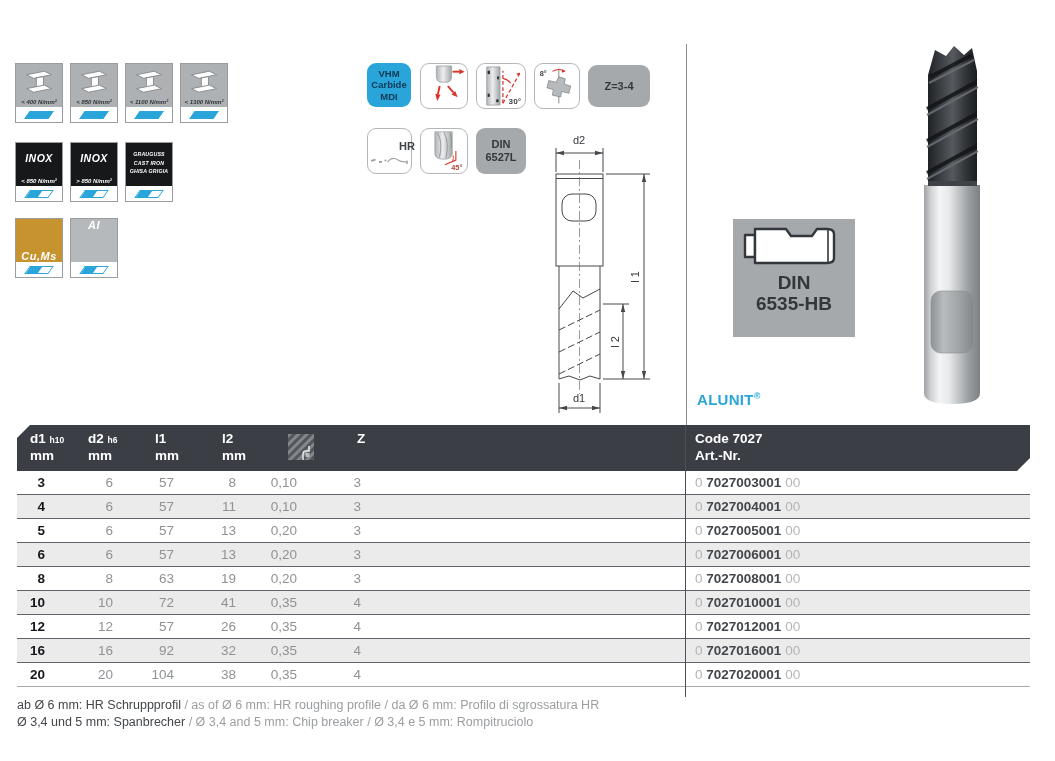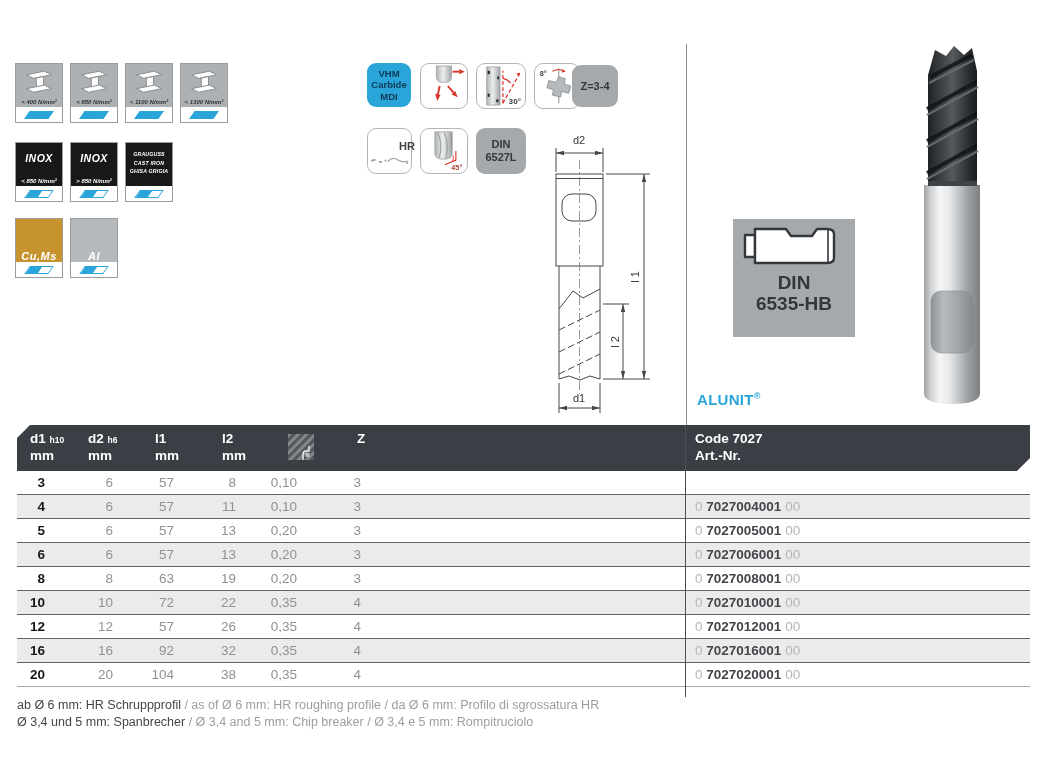--- a/index.html
+++ b/index.html
@@ -12,21 +12,21 @@
   .page{position:relative;width:1055px;height:761px;background:#fff;overflow:hidden;
         font-family:"Liberation Sans",sans-serif;}
 
   
   .mat{position:absolute;width:48px;height:60px;border:1px solid #9a9da0;background:#fff;
        display:flex;flex-direction:column;font-style:italic;}
   .mat-top{flex:1;display:flex;flex-direction:column;align-items:center;overflow:hidden;}
   .mat.steel .mat-top{background:var(--steel-gray);}
   .mat.dark  .mat-top{background:var(--black-box);}
   .mat.gold  .mat-top{background:var(--gold);justify-content:flex-end;}
-  .mat.silver .mat-top{background:var(--silver);justify-content:flex-end;}
+  .mat.silver .mat-top{background:var(--silver);justify-content:flex-start;}
   .beam{margin-top:5px;}
   .mat-label{margin-top:auto;margin-bottom:2px;font-size:6px;font-weight:bold;color:#2e3236;white-space:nowrap;}
   .mat.dark .mat-label{color:#fff;}
   .mat-title{margin-top:9px;font-size:10.5px;font-weight:bold;color:#fff;letter-spacing:.5px;}
   .mat.gold .mat-title,.mat.silver .mat-title{margin-top:0;font-size:11px;}
   .mat-lines{margin-top:7px;text-align:center;}
   .mat-lines div{font-size:5.2px;font-weight:bold;color:#fff;line-height:1.65;letter-spacing:.2px;white-space:nowrap;}
   .mat-foot{height:15px;background:#fff;display:flex;align-items:center;justify-content:center;}
   .para{position:relative;width:24px;height:8px;transform:skewX(-35deg);
         background:var(--accent);border:1px solid var(--accent);overflow:hidden;}
@@ -273,21 +273,21 @@
     <div class="fbox icon" style="left:534px;top:63px;width:46px;height:46px">
       <svg width="42" height="42" viewBox="0 0 46 46">
         <line x1="25" y1="4" x2="25" y2="42" stroke="#7d8184" stroke-width="1"></line>
         <path d="M25,13 L32,15 L31,21 L38,23 L36,31 L28,29 L27,35 L18,33 L19,27 L12,25 L14,17 L22,19 Z" fill="#b7babd" stroke="#7d8184" stroke-width=".8"></path>
         <path d="M18,7 Q25,3 32,7" stroke="#d8342a" stroke-width="1.2" fill="none"></path>
         <polygon points="32,7 28.8,4.6 28.4,8.6" fill="#d8342a"></polygon>
         <text x="4" y="12" font-size="8" fill="#3f4347" font-weight="bold">8°</text>
       </svg>
     </div>
 
-    <div class="fbox gray" style="left:572px;top:65px;width:46px;height:42px">
+    <div class="fbox gray" style="left:588px;top:65px;width:62px;height:42px">
       <div>Z=3-4</div>
     </div>
 
     <div class="fbox icon" style="left:367px;top:128px;width:45px;height:46px">
       <div class="hr-text">HR</div>
       <svg width="40" height="14" viewBox="0 0 40 14">
         <g fill="#9b9ea1">
           <rect x="1" y="7.5" width="4.5" height="1.8" transform="rotate(-16 3 8)"></rect>
           <rect x="9" y="9" width="3" height="1.8"></rect>
           <circle cx="15.5" cy="8.5" r="1"></circle>
@@ -433,20 +433,21 @@
 
   <div class="tbody">
       <div class="trow">
         <div class="c-d1 cell">3</div>
         <div class="cell">6</div>
         <div class="cell">57</div>
         <div class="cell">8</div>
         <div class="cell">0,10</div>
         <div class="cell">3</div>
         <div class="cell c-fill"></div>
+        <div class="cell c-art"><span class="art-muted">0</span> <span class="art-main">7027003001</span> <span class="art-muted">00</span></div>
       </div>
       <div class="trow alt">
         <div class="c-d1 cell">4</div>
         <div class="cell">6</div>
         <div class="cell">57</div>
         <div class="cell">11</div>
         <div class="cell">0,10</div>
         <div class="cell">3</div>
         <div class="cell c-fill"></div>
         <div class="cell c-art"><span class="art-muted">0</span> <span class="art-main">7027004001</span> <span class="art-muted">00</span></div>
@@ -478,21 +479,21 @@
         <div class="cell">19</div>
         <div class="cell">0,20</div>
         <div class="cell">3</div>
         <div class="cell c-fill"></div>
         <div class="cell c-art"><span class="art-muted">0</span> <span class="art-main">7027008001</span> <span class="art-muted">00</span></div>
       </div>
       <div class="trow alt">
         <div class="c-d1 cell">10</div>
         <div class="cell">10</div>
         <div class="cell">72</div>
-        <div class="cell">22</div>
+        <div class="cell">41</div>
         <div class="cell">0,35</div>
         <div class="cell">4</div>
         <div class="cell c-fill"></div>
         <div class="cell c-art"><span class="art-muted">0</span> <span class="art-main">7027010001</span> <span class="art-muted">00</span></div>
       </div>
       <div class="trow">
         <div class="c-d1 cell">12</div>
         <div class="cell">12</div>
         <div class="cell">57</div>
         <div class="cell">26</div>

